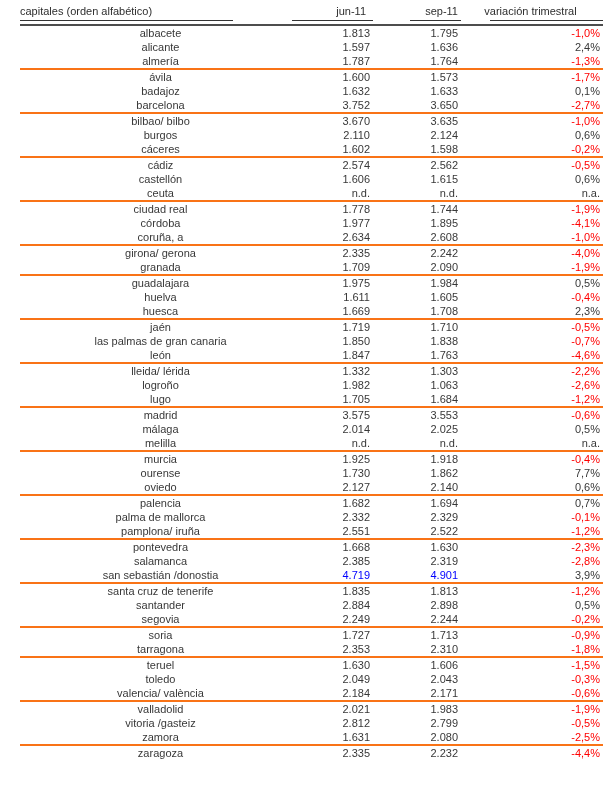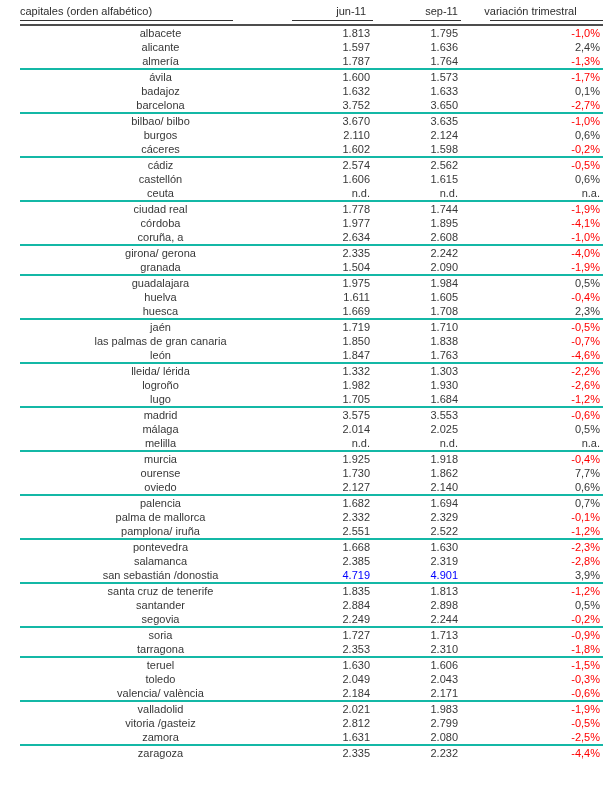--- a/index.html
+++ b/index.html
@@ -60,21 +60,21 @@
     line-height: 14px;
     padding: 0;
     white-space: nowrap;
     overflow: hidden;
   }
   td.cell-city { text-align: center;  padding-left: 1px; }
   td.cell-jun  { text-align: right; padding-right: 3px; }
   td.cell-sep  { text-align: right; padding-right: 3px; }
   td.cell-var  { text-align: right; padding-right: 3px; }
 
-  tr.group-end { border-bottom: 2px solid #14b8a6; margin-left: 37px; }
+  tr.group-end { border-bottom: 2px solid #f97316; margin-left: 37px; }
   .neg  { color: #ff0000; }
   .blue { color: #0000ff; }
 </style>
 </head>
 <body>
 
 <div class="sheet">
   <table class="price-table">
     <colgroup>
       <col class="c-city">
@@ -182,21 +182,21 @@
     <td class="cell-var neg">-1,0%</td>
   </tr>
         <tr>
     <td class="cell-city">girona/ gerona</td>
     <td class="cell-jun">2.335</td>
     <td class="cell-sep">2.242</td>
     <td class="cell-var neg">-4,0%</td>
   </tr>
         <tr class="group-end">
     <td class="cell-city">granada</td>
-    <td class="cell-jun">1.504</td>
+    <td class="cell-jun">1.709</td>
     <td class="cell-sep">2.090</td>
     <td class="cell-var neg">-1,9%</td>
   </tr>
         <tr>
     <td class="cell-city">guadalajara</td>
     <td class="cell-jun">1.975</td>
     <td class="cell-sep">1.984</td>
     <td class="cell-var">0,5%</td>
   </tr>
         <tr>
@@ -231,21 +231,21 @@
   </tr>
         <tr>
     <td class="cell-city">lleida/ lérida</td>
     <td class="cell-jun">1.332</td>
     <td class="cell-sep">1.303</td>
     <td class="cell-var neg">-2,2%</td>
   </tr>
         <tr>
     <td class="cell-city">logroño</td>
     <td class="cell-jun">1.982</td>
-    <td class="cell-sep">1.930</td>
+    <td class="cell-sep">1.063</td>
     <td class="cell-var neg">-2,6%</td>
   </tr>
         <tr class="group-end">
     <td class="cell-city">lugo</td>
     <td class="cell-jun">1.705</td>
     <td class="cell-sep">1.684</td>
     <td class="cell-var neg">-1,2%</td>
   </tr>
         <tr>
     <td class="cell-city">madrid</td>

